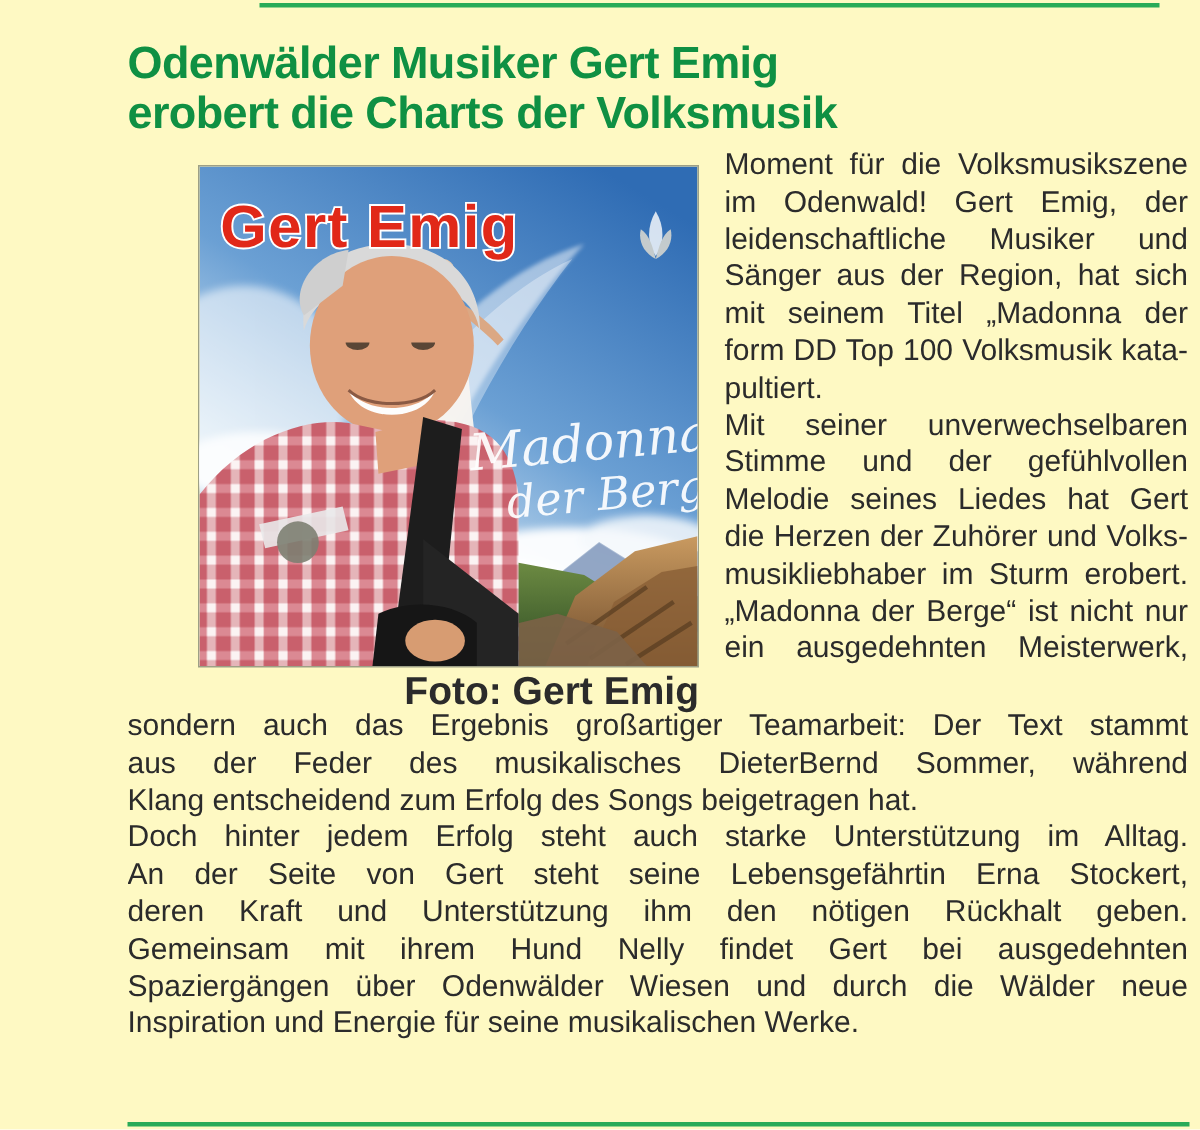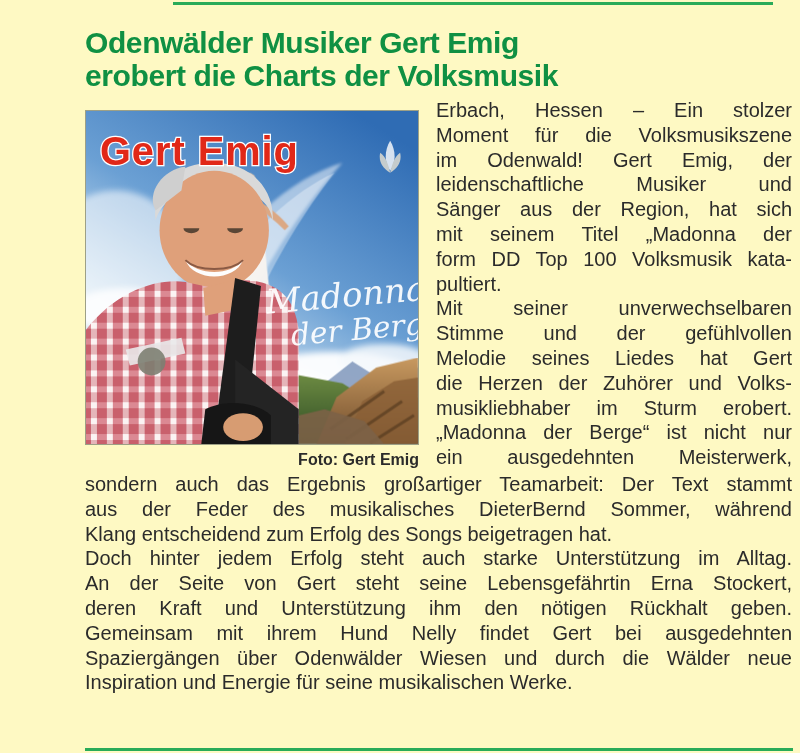--- a/index.html
+++ b/index.html
@@ -15,33 +15,33 @@
   .rule-top{top:2px;left:173px;width:600px;}
   .rule-bottom{top:748px;left:85px;width:708px;}
   .content{position:absolute;left:85px;top:26px;width:707px;}
   h1.headline{
     margin:0 0 5px 0;
     font-size:30px;line-height:33px;
     font-weight:700;letter-spacing:-.4px;
     color:#0f9043;
   }
   .row{display:flex;align-items:flex-start;}
-  .leftcol{width:334px;flex:0 0 334px;margin-right:17px;}
+  .leftcol{width:334px;flex:0 0 334px;margin-right:17px;margin-left:47px;}
   .cover{
     margin-top:13px;
     width:334px;height:335px;
     border:1px solid rgba(40,50,60,.45);
     box-sizing:border-box;
     display:block;
   }
   .caption{
     margin-top:3px;
     text-align:right;
     font-weight:700;
-    font-size:16px;line-height:24px;
+    font-size:26px;line-height:24px;
     color:#2b2b2b;
   }
   .coltext{flex:1 1 auto;margin-top:1px;}
   .line{
     font-size:20px;line-height:24.8px;
     text-align:justify;text-align-last:justify;
     white-space:normal;
     color:#2b2b2b;
   }
   .line.para-end{text-align-last:left;}
@@ -163,21 +163,20 @@
           <g transform="rotate(-5 250 200)" fill="#ffffff" opacity="0.92" font-family="DejaVu Serif, serif" font-style="italic">
             <text x="182" y="198" font-size="34">Madonna</text>
             <text x="204" y="232" font-size="30">der Berge</text>
           </g>
         </svg>
 
         <div class="caption">Foto: Gert Emig</div>
       </div>
 
       <div class="coltext">
-          <div class="line">Erbach, Hessen – Ein stolzer</div>
           <div class="line">Moment für die Volksmusikszene</div>
           <div class="line">im Odenwald! Gert Emig, der</div>
           <div class="line">leidenschaftliche Musiker und</div>
           <div class="line">Sänger aus der Region, hat sich</div>
           <div class="line">mit seinem Titel „Madonna der</div>
           <div class="line">form DD Top 100 Volksmusik kata-</div>
           <div class="line para-end">pultiert.</div>
           <div class="line">Mit seiner unverwechselbaren</div>
           <div class="line">Stimme und der gefühlvollen</div>
           <div class="line">Melodie seines Liedes hat Gert</div>

